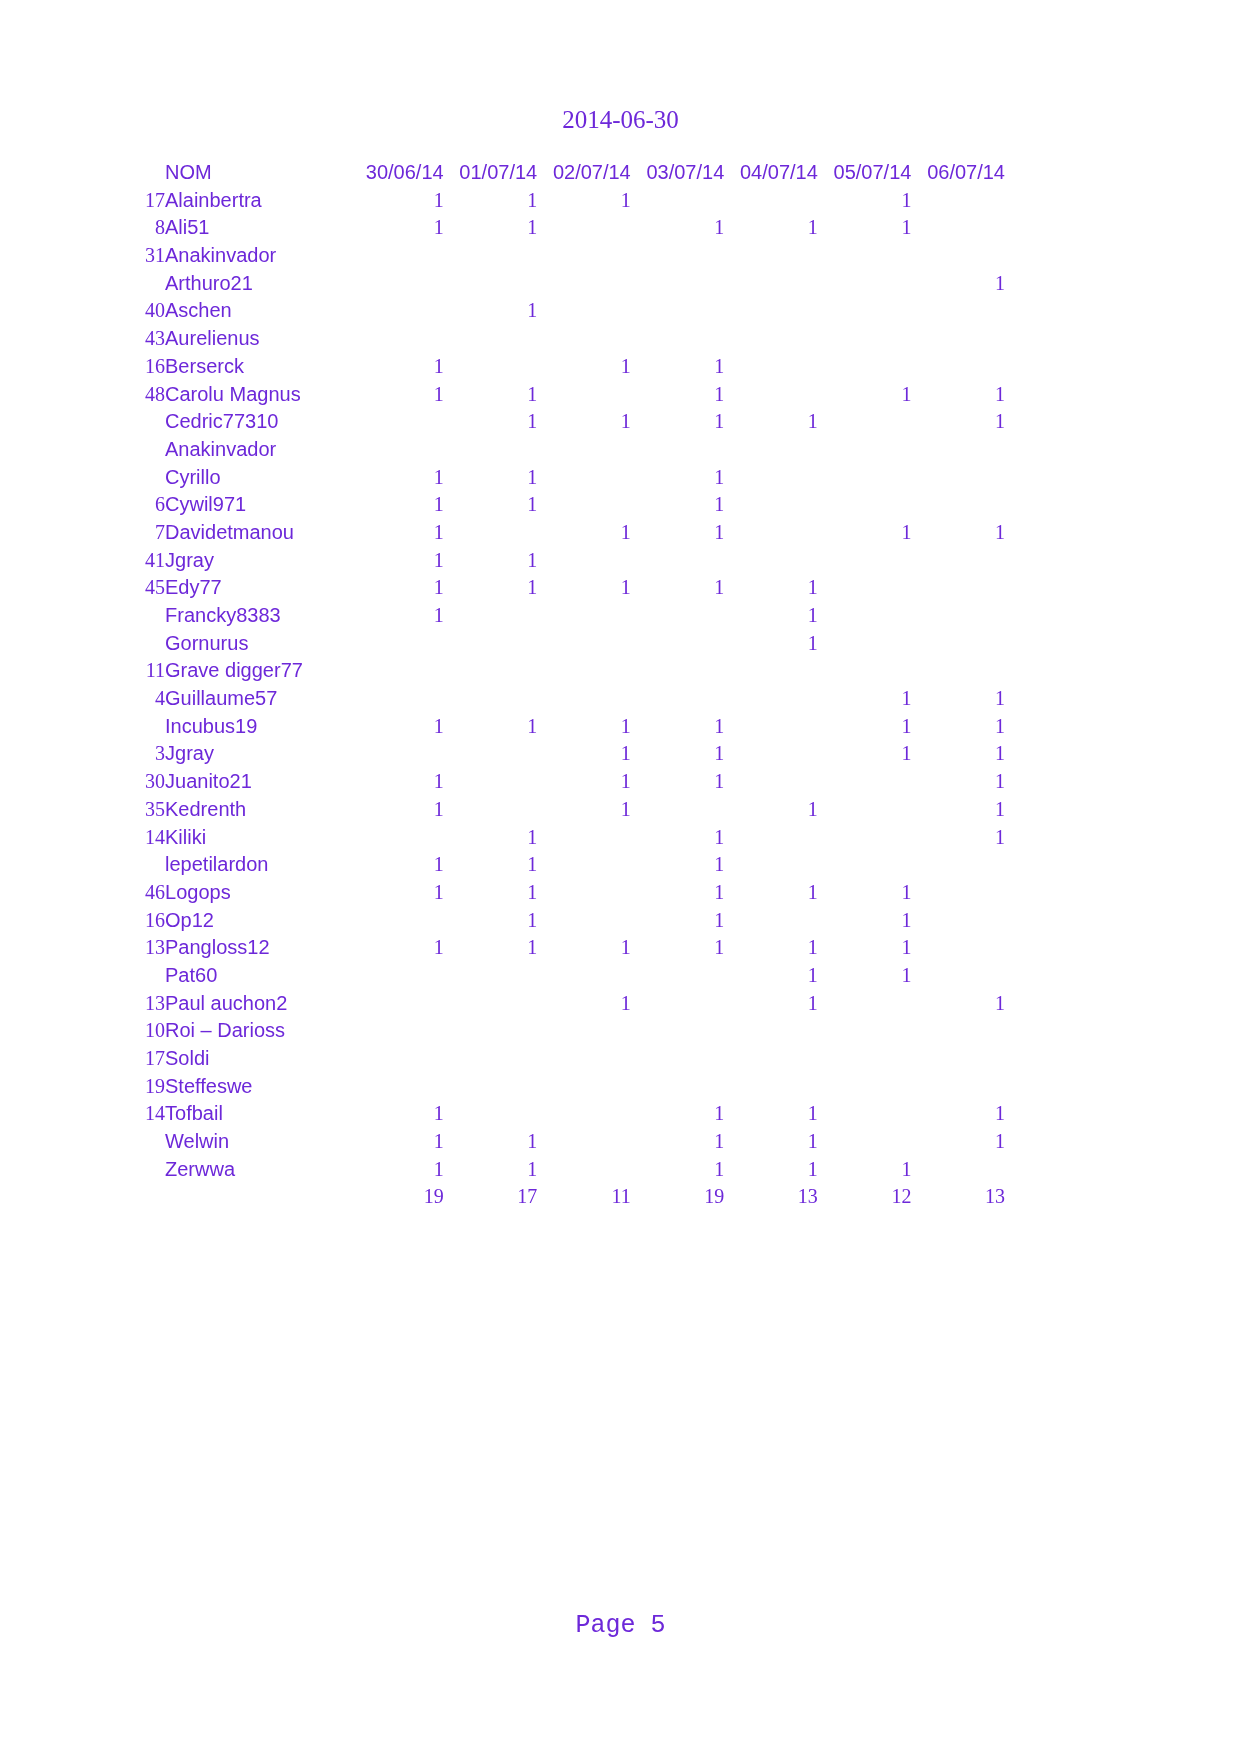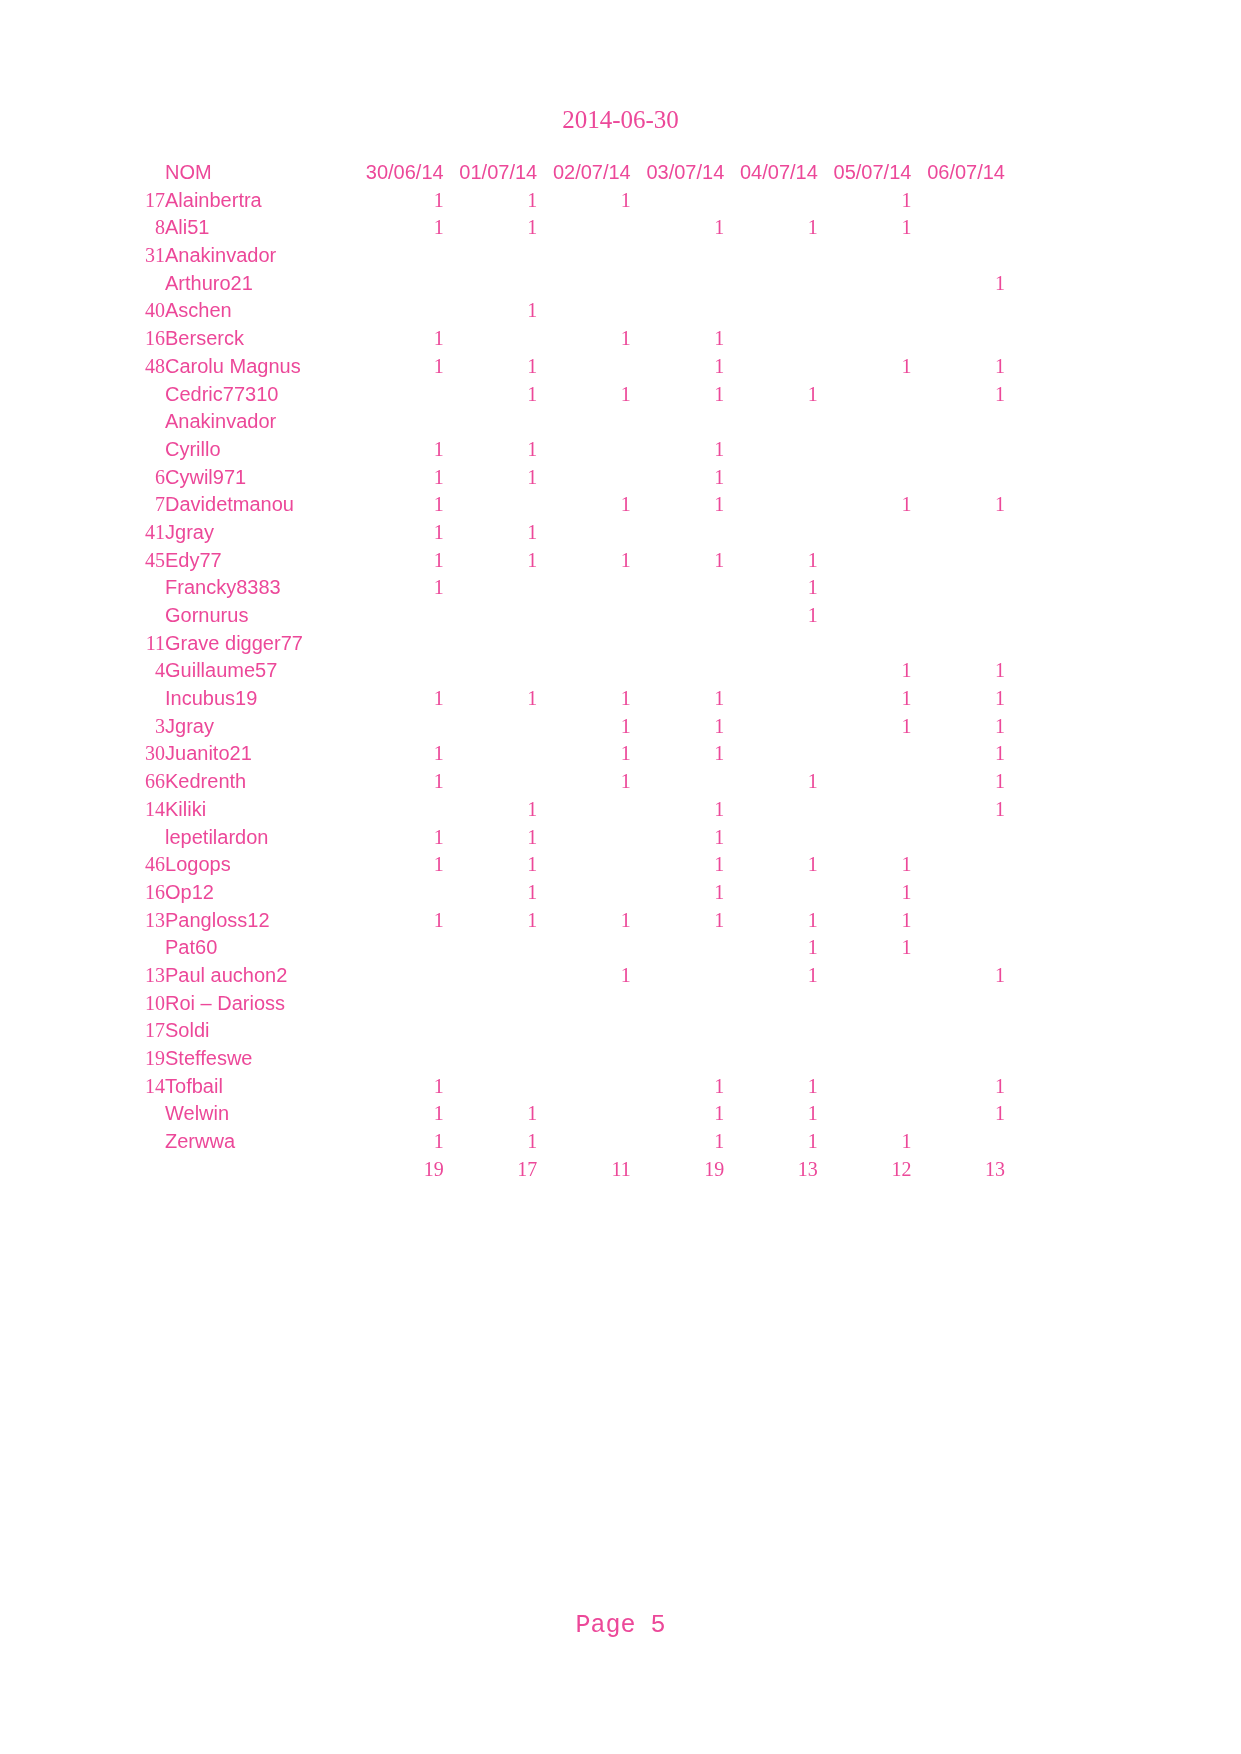--- a/index.html
+++ b/index.html
@@ -1,21 +1,21 @@
 <!DOCTYPE html>
 <html><head>
 <meta charset="utf-8">
 <style>
   html,body{margin:0;padding:0;background:#ffffff;}
   .page{
     position:relative;
     width:1241px;height:1754px;
     background:#ffffff;
     overflow:hidden;
-    color:#ec4899;
+    color:#6d28d9;
     font-family:"Liberation Sans","DejaVu Sans",sans-serif;
   }
   .doc-title{
     position:absolute;top:106px;left:0;width:1241px;
     text-align:center;
     font-family:"Liberation Serif","DejaVu Serif",serif;
     font-size:25px;line-height:28px;
   }
   table.sheet{
     position:absolute;left:134px;top:158px;
@@ -152,20 +152,31 @@
           <td class="pname">Aschen</td>
           <td class="val"></td>
           <td class="val">1</td>
           <td class="val"></td>
           <td class="val"></td>
           <td class="val"></td>
           <td class="val"></td>
           <td class="val"></td>
         </tr>
         <tr class="datarow">
+          <td class="rownum">43</td>
+          <td class="pname">Aurelienus</td>
+          <td class="val"></td>
+          <td class="val"></td>
+          <td class="val"></td>
+          <td class="val"></td>
+          <td class="val"></td>
+          <td class="val"></td>
+          <td class="val"></td>
+        </tr>
+        <tr class="datarow">
           <td class="rownum">16</td>
           <td class="pname">Berserck</td>
           <td class="val">1</td>
           <td class="val"></td>
           <td class="val">1</td>
           <td class="val">1</td>
           <td class="val"></td>
           <td class="val"></td>
           <td class="val"></td>
         </tr>
@@ -328,21 +339,21 @@
           <td class="pname">Juanito21</td>
           <td class="val">1</td>
           <td class="val"></td>
           <td class="val">1</td>
           <td class="val">1</td>
           <td class="val"></td>
           <td class="val"></td>
           <td class="val">1</td>
         </tr>
         <tr class="datarow">
-          <td class="rownum">66</td>
+          <td class="rownum">35</td>
           <td class="pname">Kedrenth</td>
           <td class="val">1</td>
           <td class="val"></td>
           <td class="val">1</td>
           <td class="val"></td>
           <td class="val">1</td>
           <td class="val"></td>
           <td class="val">1</td>
         </tr>
         <tr class="datarow">

